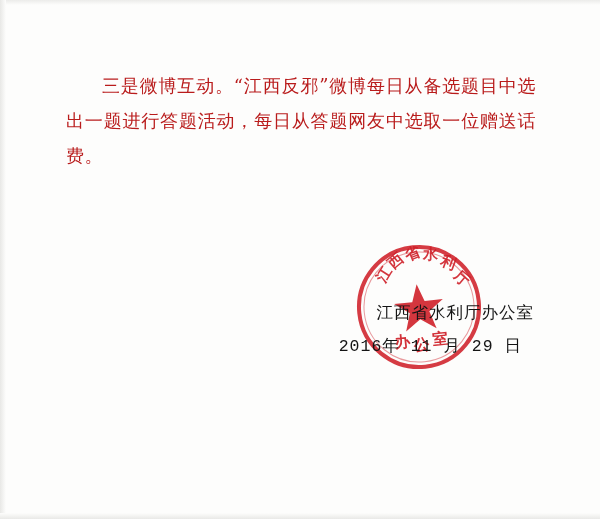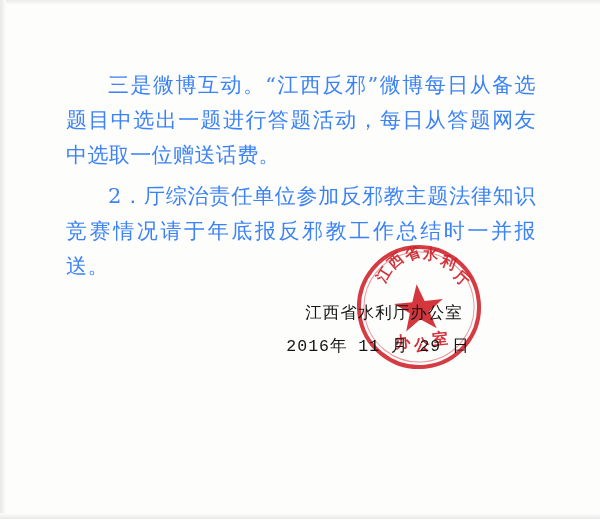--- a/index.html
+++ b/index.html
@@ -36,22 +36,22 @@
     position: absolute;
     left: 0; bottom: 0;
     width: 600px; height: 6px;
     background: linear-gradient(to top, #e9e9e7, #fdfdfc);
   }
   .body-text {
     position: absolute;
     left: 66px;
     top: 68px;
     width: 470px;
-    color: #3b82f6;
-    font-size: 21px;
+    color: #b91c1c;
+    font-size: 18px;
     line-height: 35px;
     letter-spacing: 0.4px;
     text-align: justify;
   }
   .para {
     margin: 0 0 6px 0;
     text-indent: 2em;
   }
   .sign-block {
     position: absolute;
@@ -60,21 +60,20 @@
     width: 300px;
     text-align: right;
     color: #141414;
     font-size: 16.5px;
     line-height: 34px;
     letter-spacing: 1px;
   }
   .sign-line {
     display: block;
     white-space: nowrap;
-    text-align: center;
   }
   .sign-date {
     padding-right: 12px;
     font-family: Liberation Mono, monospace;
   }
   
   .seal {
     position: absolute;
     left: 352px;
     top: 240px;
@@ -103,21 +102,20 @@
 <body>
 
 <div class="page">
 
   <div class="scan-edge-top"></div>
   <div class="scan-edge-left"></div>
   <div class="scan-edge-bottom"></div>
 
   <div class="body-text">
     <p class="para">三是微博互动。“江西反邪”微博每日从备选题目中选出一题进行答题活动，每日从答题网友中选取一位赠送话费。</p>
-    <p class="para">2．厅综治责任单位参加反邪教主题法律知识竞赛情况请于年底报反邪教工作总结时一并报送。</p>
   </div>
 
   <div class="seal">
     <svg width="134" height="134" viewBox="0 0 134 134" xmlns="http://www.w3.org/2000/svg">
       <g transform="rotate(-6 67 67)">
         <circle cx="67" cy="67" r="60" fill="none" stroke="#cf2029" stroke-width="4" opacity="0.88"></circle>
         <circle cx="67" cy="67" r="55" fill="none" stroke="#cf2029" stroke-width="1" opacity="0.45"></circle>
 
         <polygon points="67,44 73.2,61.5 91.5,61.5 76.8,72.3 82.3,90 67,79.3 51.7,90 57.2,72.3 42.5,61.5 60.8,61.5" fill="#cf2029" opacity="0.9"></polygon>
 

